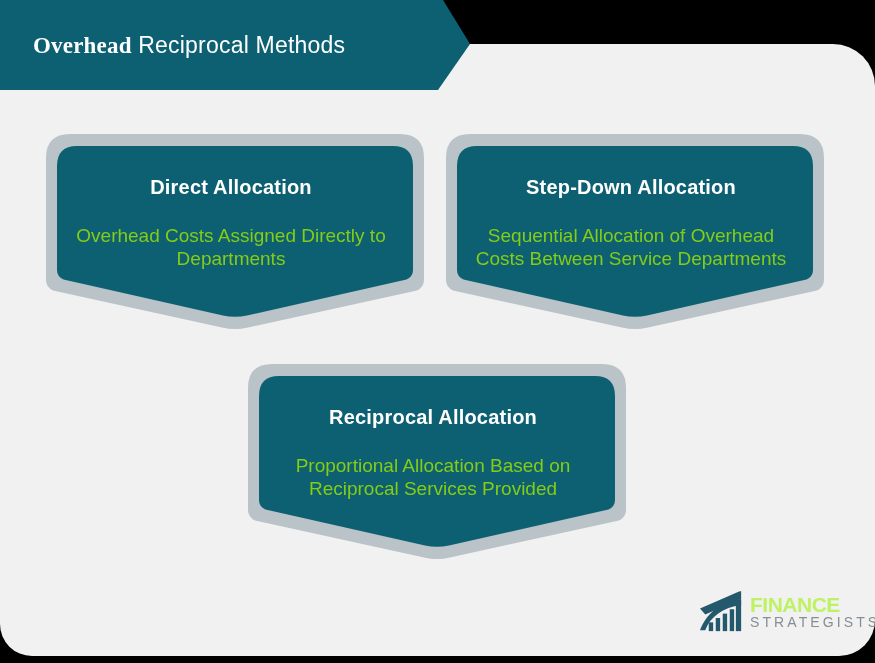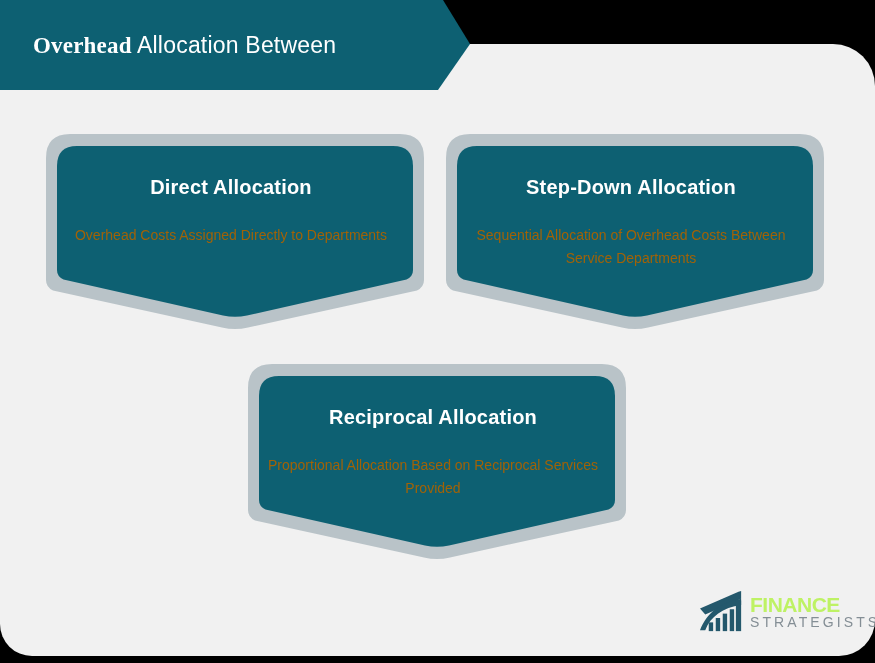--- a/index.html
+++ b/index.html
@@ -18,41 +18,41 @@
     clip-path:polygon(0 0, 443px 0, 470px 44px, 438px 90px, 0 90px);
     display:flex;align-items:center;padding-left:33px;box-sizing:border-box;z-index:3;
   }
   .header-title{color:#ffffff;font-size:23px;letter-spacing:.2px;white-space:nowrap;}
   .header-title .bold{font-weight:700;font-family:Liberation Serif, serif;}
   
   .card{position:absolute;width:378px;height:198px;z-index:2;}
   .card svg.badge{position:absolute;left:0;top:0;width:378px;height:198px;display:block;}
   .card .txt{position:absolute;left:12px;right:20px;top:42px;text-align:center;}
   .card .title{color:#ffffff;font-size:20px;font-weight:700;margin:0 0 25px 0;letter-spacing:.2px;}
-  .card .desc{color:#a16207;font-size:14px;line-height:23px;margin:0 auto;max-width:332px;}
+  .card .desc{color:#84cc16;font-size:19px;line-height:23px;margin:0 auto;max-width:332px;}
   #card-0{left:46px;top:134px;}
   #card-1{left:446px;top:134px;}
   #card-2{left:248px;top:364px;}
   
   .logo{position:absolute;left:700px;top:590px;display:flex;align-items:center;gap:8px;z-index:2;}
   .logo-icon{width:42px;height:42px;display:block;}
   .logo-text{display:flex;flex-direction:column;justify-content:center;}
   .logo-name{color:#bef264;font-size:21px;font-weight:700;letter-spacing:-.5px;line-height:20px;}
   .logo-sub{color:#848e95;font-size:14px;font-weight:400;letter-spacing:3.1px;line-height:12px;margin-top:1px;}
 </style>
 </head>
 <body>
 
 <div class="canvas">
 
   <div class="content-area"></div>
 
   <div class="header-banner">
     <div class="header-title">
-      <span class="bold">Overhead</span><span> Allocation Between</span>
+      <span class="bold">Overhead</span><span> Reciprocal Methods</span>
     </div>
   </div>
 
   <div class="card" id="card-0">
     <svg class="badge" viewBox="0 0 378 198" aria-hidden="true">
       <path fill="#b9c3c8" d="M24,0 L354,0 Q378,0 378,24 L378,146 Q378,153 371,156.5 L202,193.5 Q189,196.5 176,193.5 L7,156.5 Q0,153 0,146 L0,24 Q0,0 24,0 Z"></path>
       <path fill="#0d6072" d="M31,12 L347,12 Q367,12 367,32 L367,136 Q367,142.5 360.5,145.5 L201,181.5 Q189,184 177,181.5 L17.5,145.5 Q11,142.5 11,136 L11,32 Q11,12 31,12 Z"></path>
     </svg>
     <div class="txt">
       <p class="title">Direct Allocation</p>

